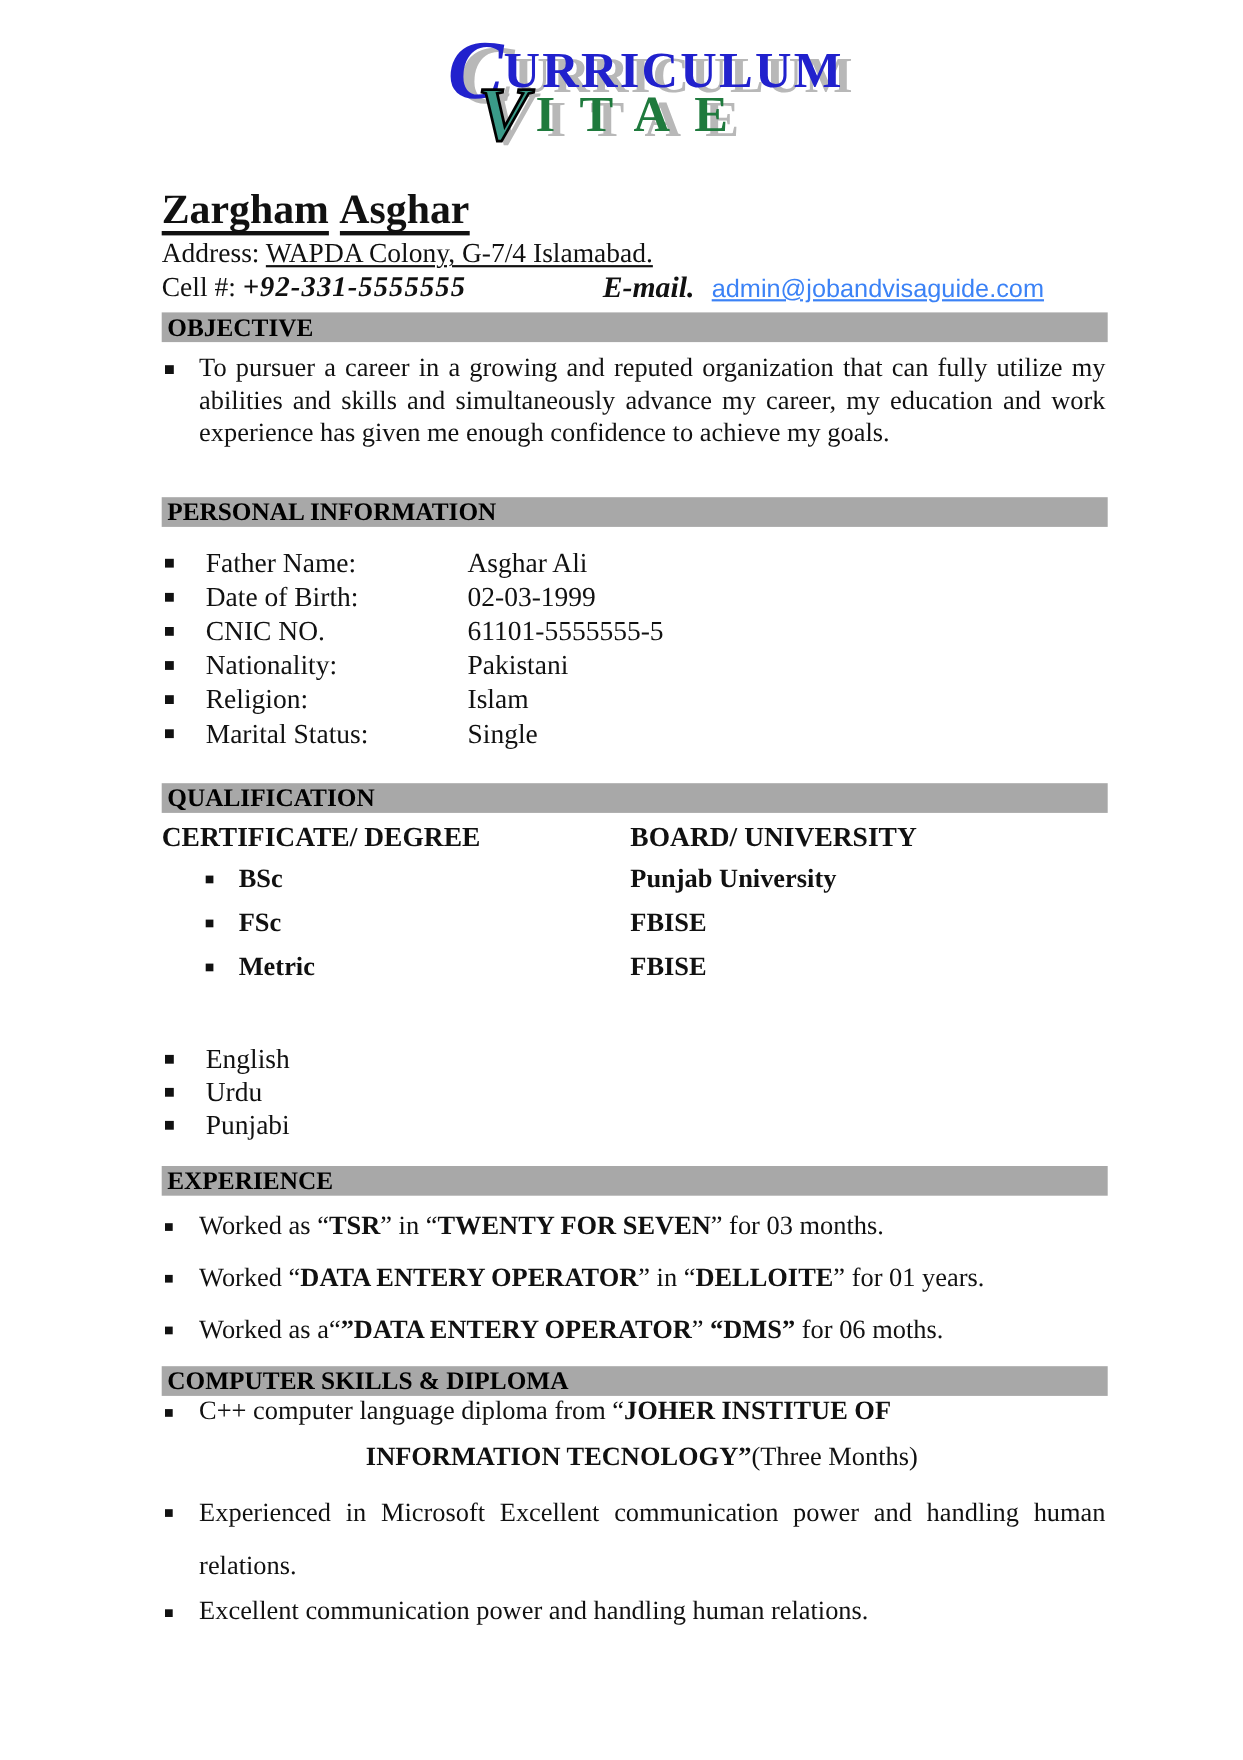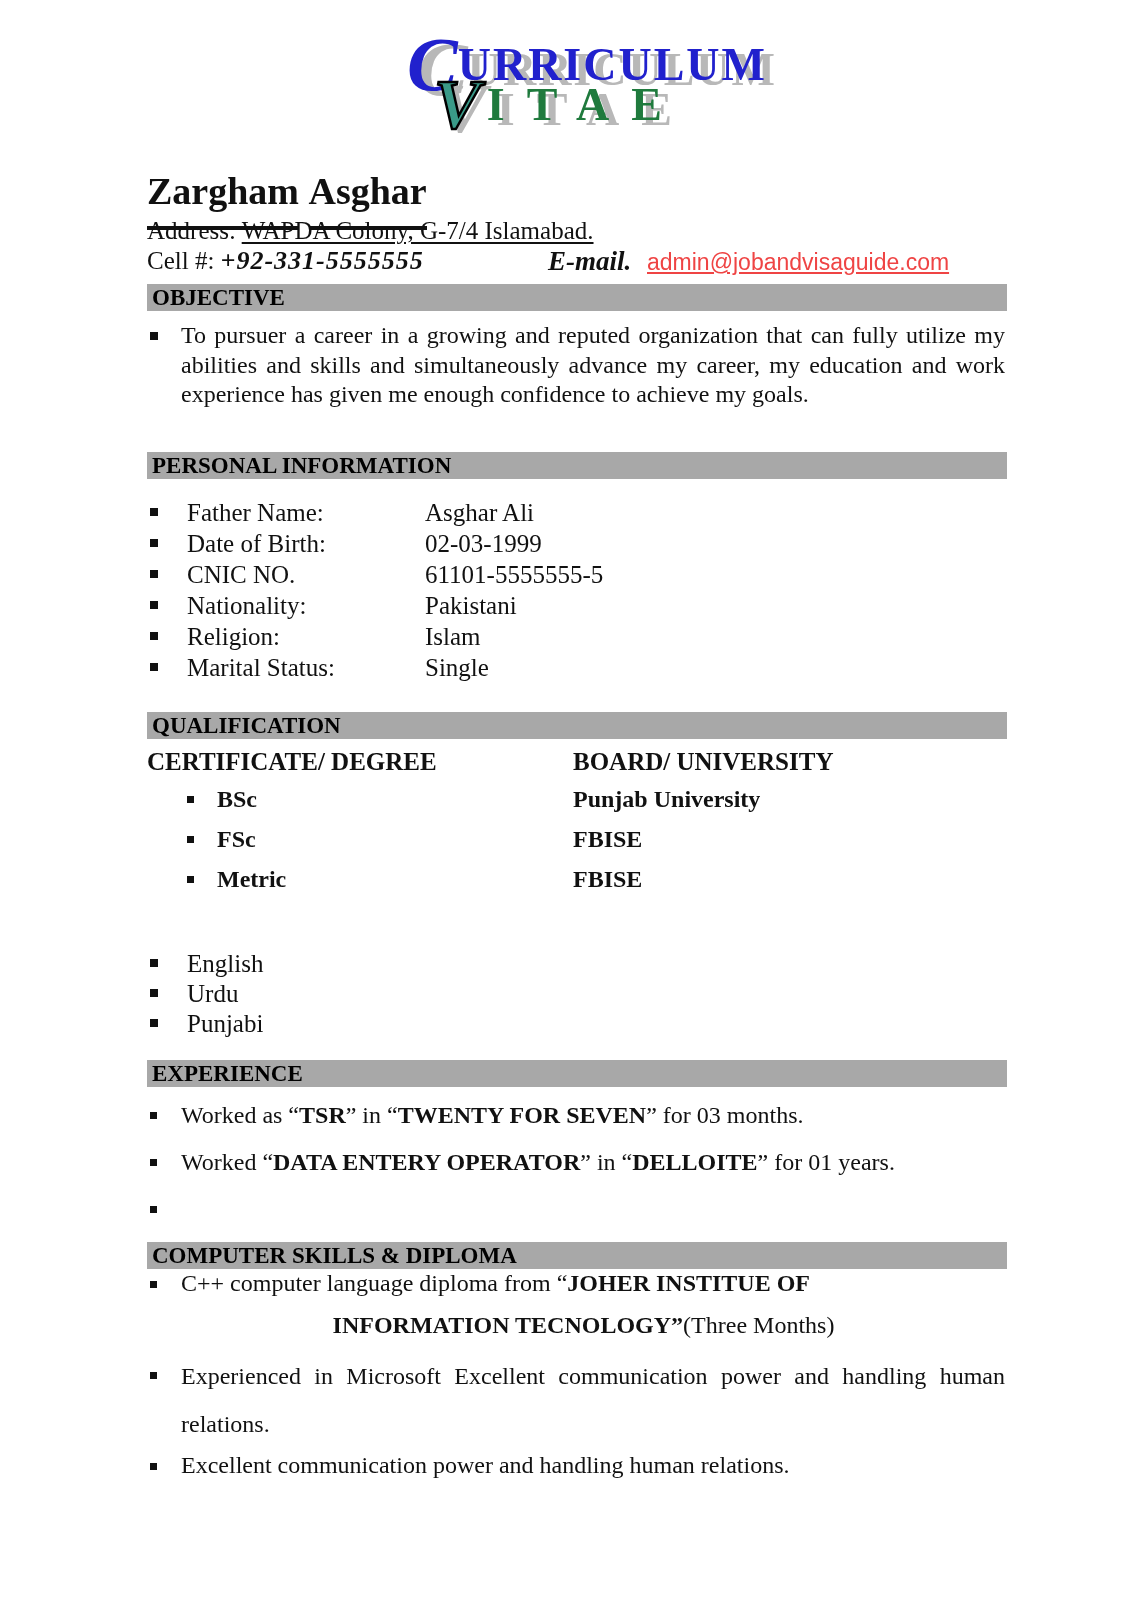--- a/index.html
+++ b/index.html
@@ -17,30 +17,30 @@
   .initial-c { font-size:76px; font-style:italic; font-weight:bold; vertical-align:-10px; letter-spacing:0; }
   .logo-line2 { margin-top:-14px; font-weight:bold; color:#1f7a3d; letter-spacing:22px;
                 font-size:46px; line-height:56px;
                 text-shadow:10px 5px 0 #b8b8b8; white-space:nowrap; transform:translateX(-28px);}
   .initial-v { font-size:70px; font-style:italic; font-weight:bold; color:#3a9a88;
                -webkit-text-stroke:2.5px #000; vertical-align:-8px; letter-spacing:6px;
                text-shadow:6px 4px 0 #b8b8b8; }
 
   
   .name { position:absolute; top:170px; left:147px; margin:0; font-size:38px; line-height:42px; font-weight:bold; white-space:nowrap; }
-  .uw { border-bottom:4px solid #111; padding-bottom:16px; display:inline-block; line-height:1.0; }
+  .uw { border-bottom:4px solid #111; padding-bottom:0px; display:inline-block; line-height:1.0; }
   .addr { position:absolute; top:217px; left:147px; font-size:25px; white-space:nowrap; }
   .u { text-decoration:underline; text-decoration-thickness:2px; text-underline-offset:3px; }
   .contact-row { position:absolute; top:246px; left:147px; width:860px; height:30px; font-size:25px; }
   .bi { font-weight:bold; font-style:italic; }
   .cell-value { font-size:26px; letter-spacing:1px; }
   .email-label { position:absolute; left:401px; top:0; font-size:27px; }
   .email-link { position:absolute; left:500px; top:3px;
                 font-family:"Liberation Sans","DejaVu Sans",sans-serif;
-                font-size:23px; color:#ef4444; text-decoration:underline; cursor:pointer; }
+                font-size:23px; color:#3b82f6; text-decoration:underline; cursor:pointer; }
 
   
   .bar { position:absolute; left:147px; width:860px; height:27px; background:#a8a8a8;
          font-size:23px; font-weight:bold; color:#000; line-height:27px; padding-left:5px;
          box-sizing:border-box; white-space:nowrap; }
   #bar-objective   { top:284px; }
   #bar-personal    { top:452px; }
   #bar-qualification{ top:712px; }
   #bar-languages   { top:913px; }
   #bar-experience  { top:1060px; }
@@ -184,20 +184,21 @@
   <div class="exp-row" style="top:1102px;">
       <span class="sq"></span>
       <span class="exp-text"><span>Worked as “</span><span class="b">TSR</span><span>” in “</span><span class="b">TWENTY FOR SEVEN</span><span>” for 03 months.</span></span>
     </div>
   <div class="exp-row" style="top:1149px;">
       <span class="sq"></span>
       <span class="exp-text"><span>Worked “</span><span class="b">DATA ENTERY OPERATOR</span><span>” in “</span><span class="b">DELLOITE</span><span>” for 01 years.</span></span>
     </div>
   <div class="exp-row" style="top:1196px;">
       <span class="sq"></span>
+      <span class="exp-text"><span>Worked as a“</span><span class="b">”DATA ENTERY OPERATOR</span><span>” </span><span class="b">“DMS”</span><span> for 06 moths.</span></span>
     </div>
 
   <div class="bar" id="bar-computer">COMPUTER SKILLS &amp; DIPLOMA</div>
   <span class="sq comp-sq1"></span>
   <div class="comp-line1"><span>C++ computer language diploma from “</span><span class="b">JOHER INSTITUE OF</span></div>
   <div class="comp-line2">
       <span class="b">INFORMATION TECNOLOGY”</span>
       <span>(Three Months)</span>
     </div>
   <span class="sq comp-sq2"></span>

